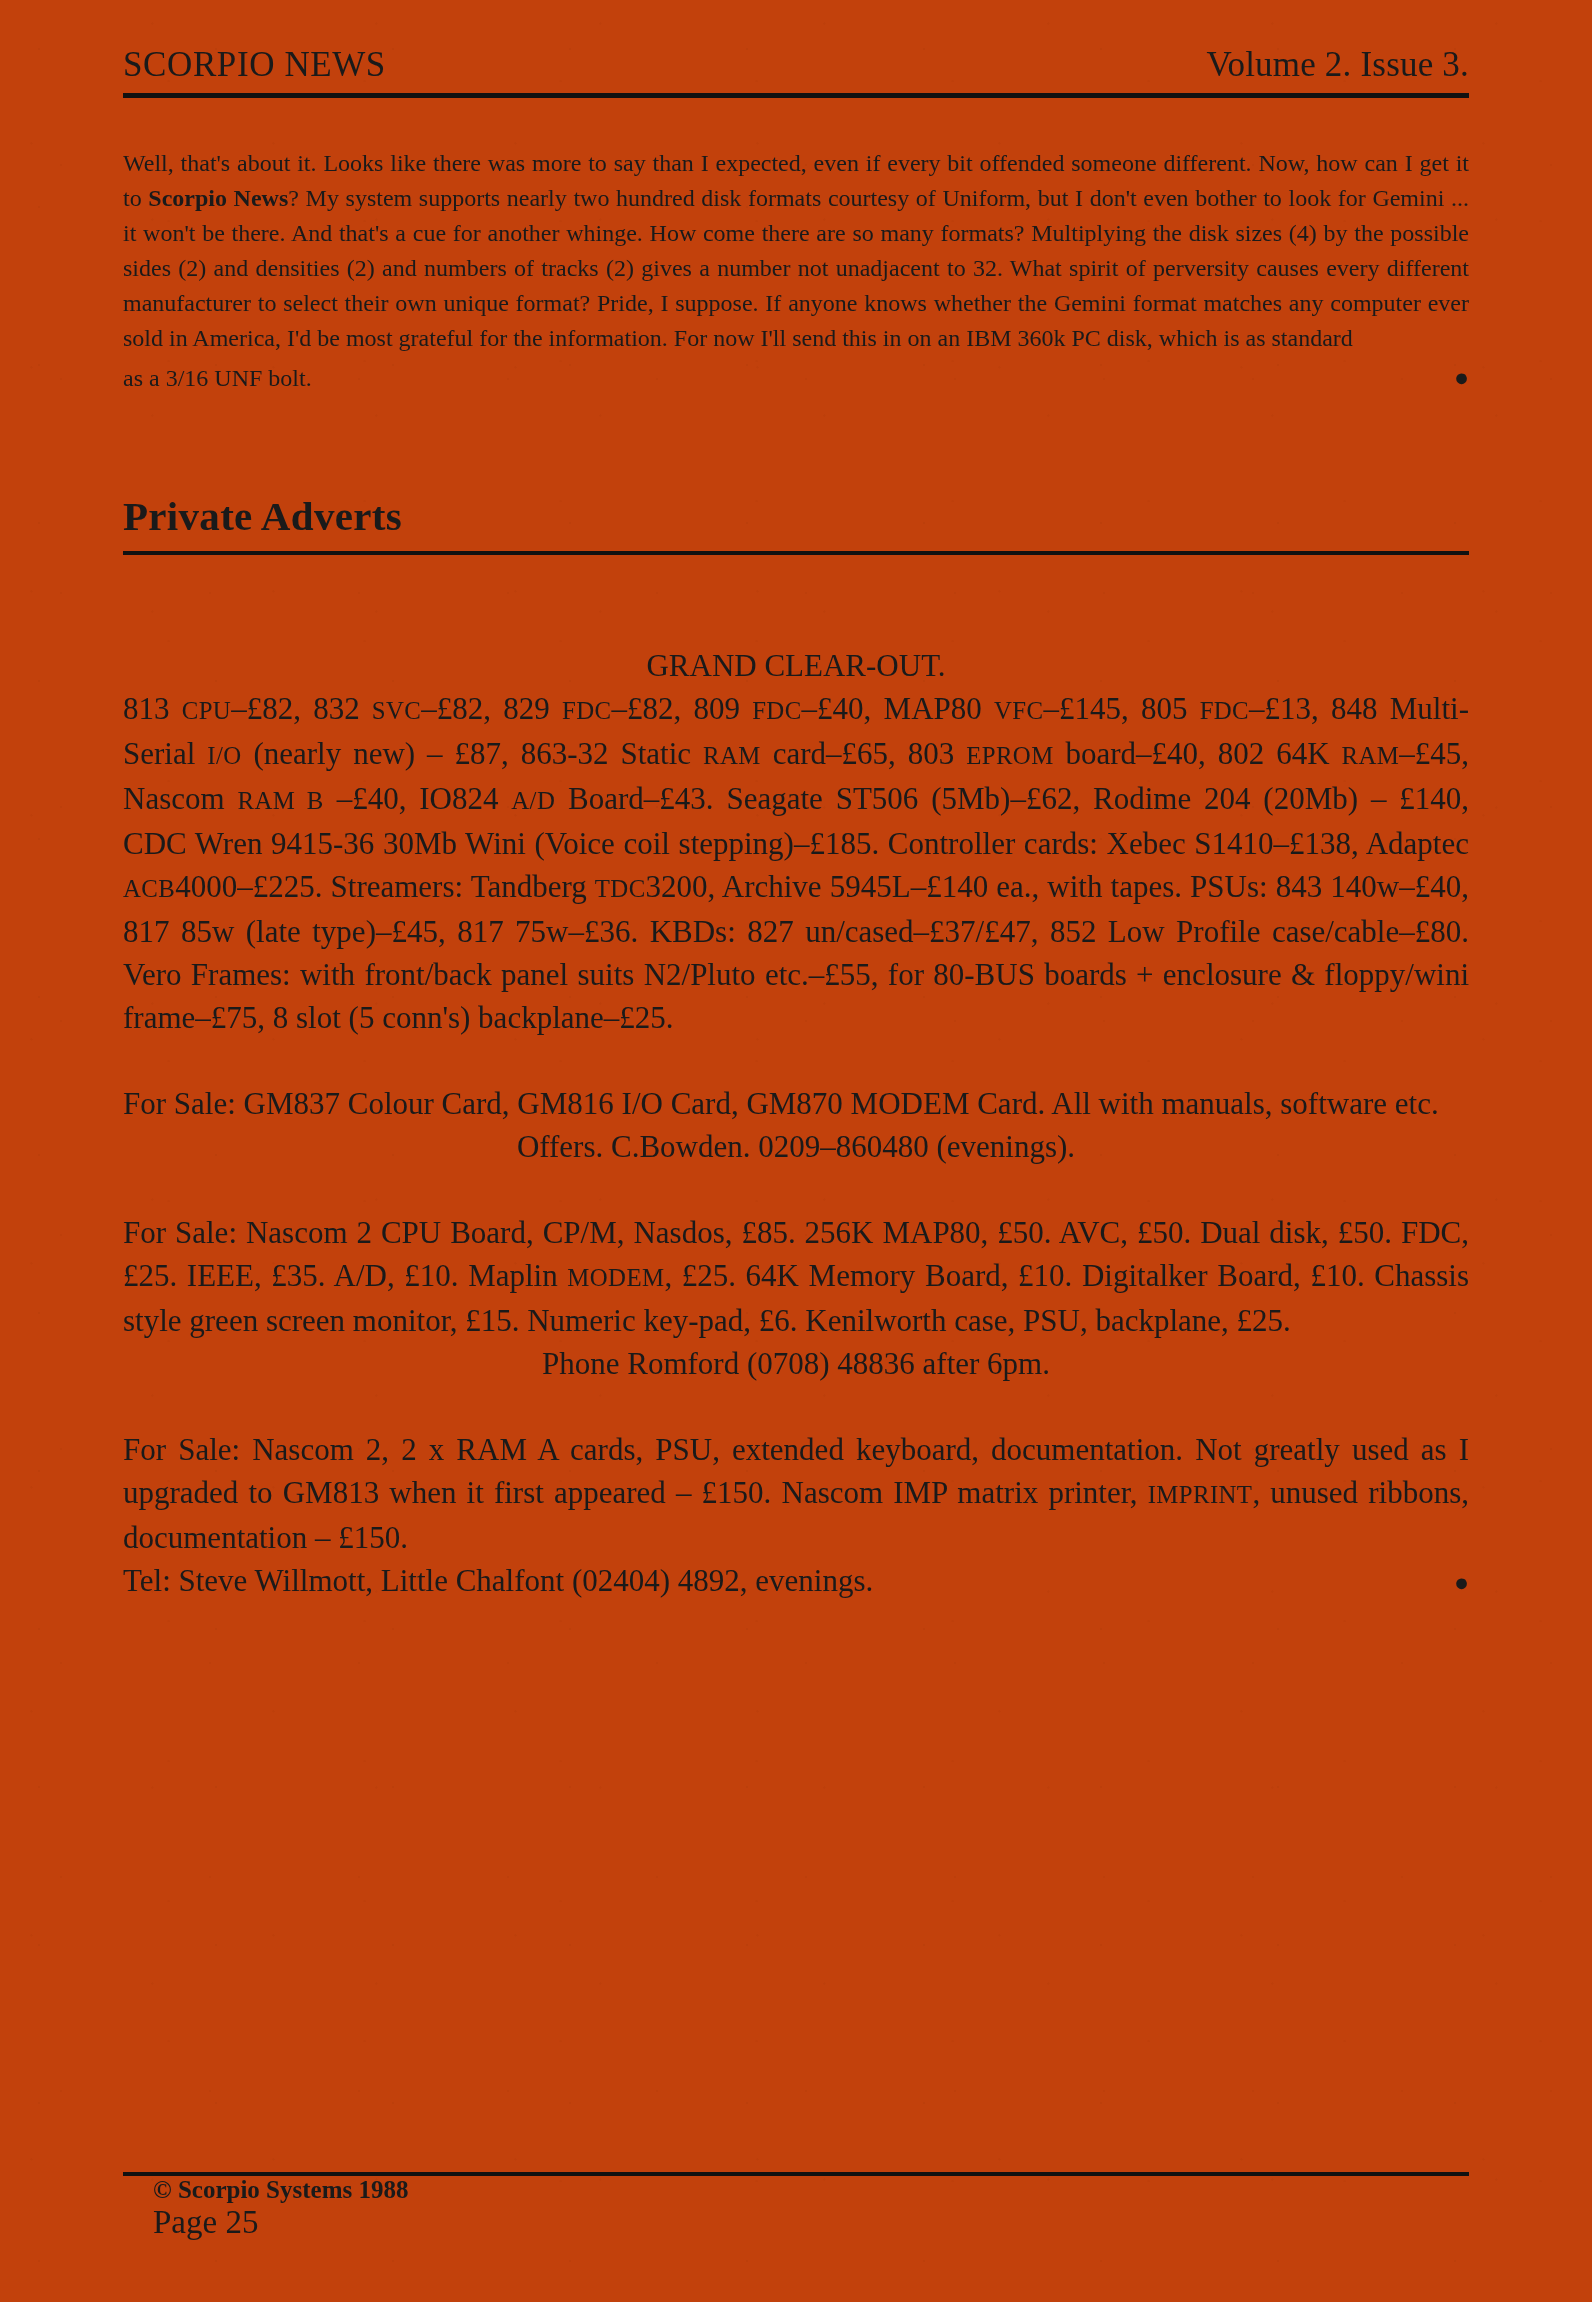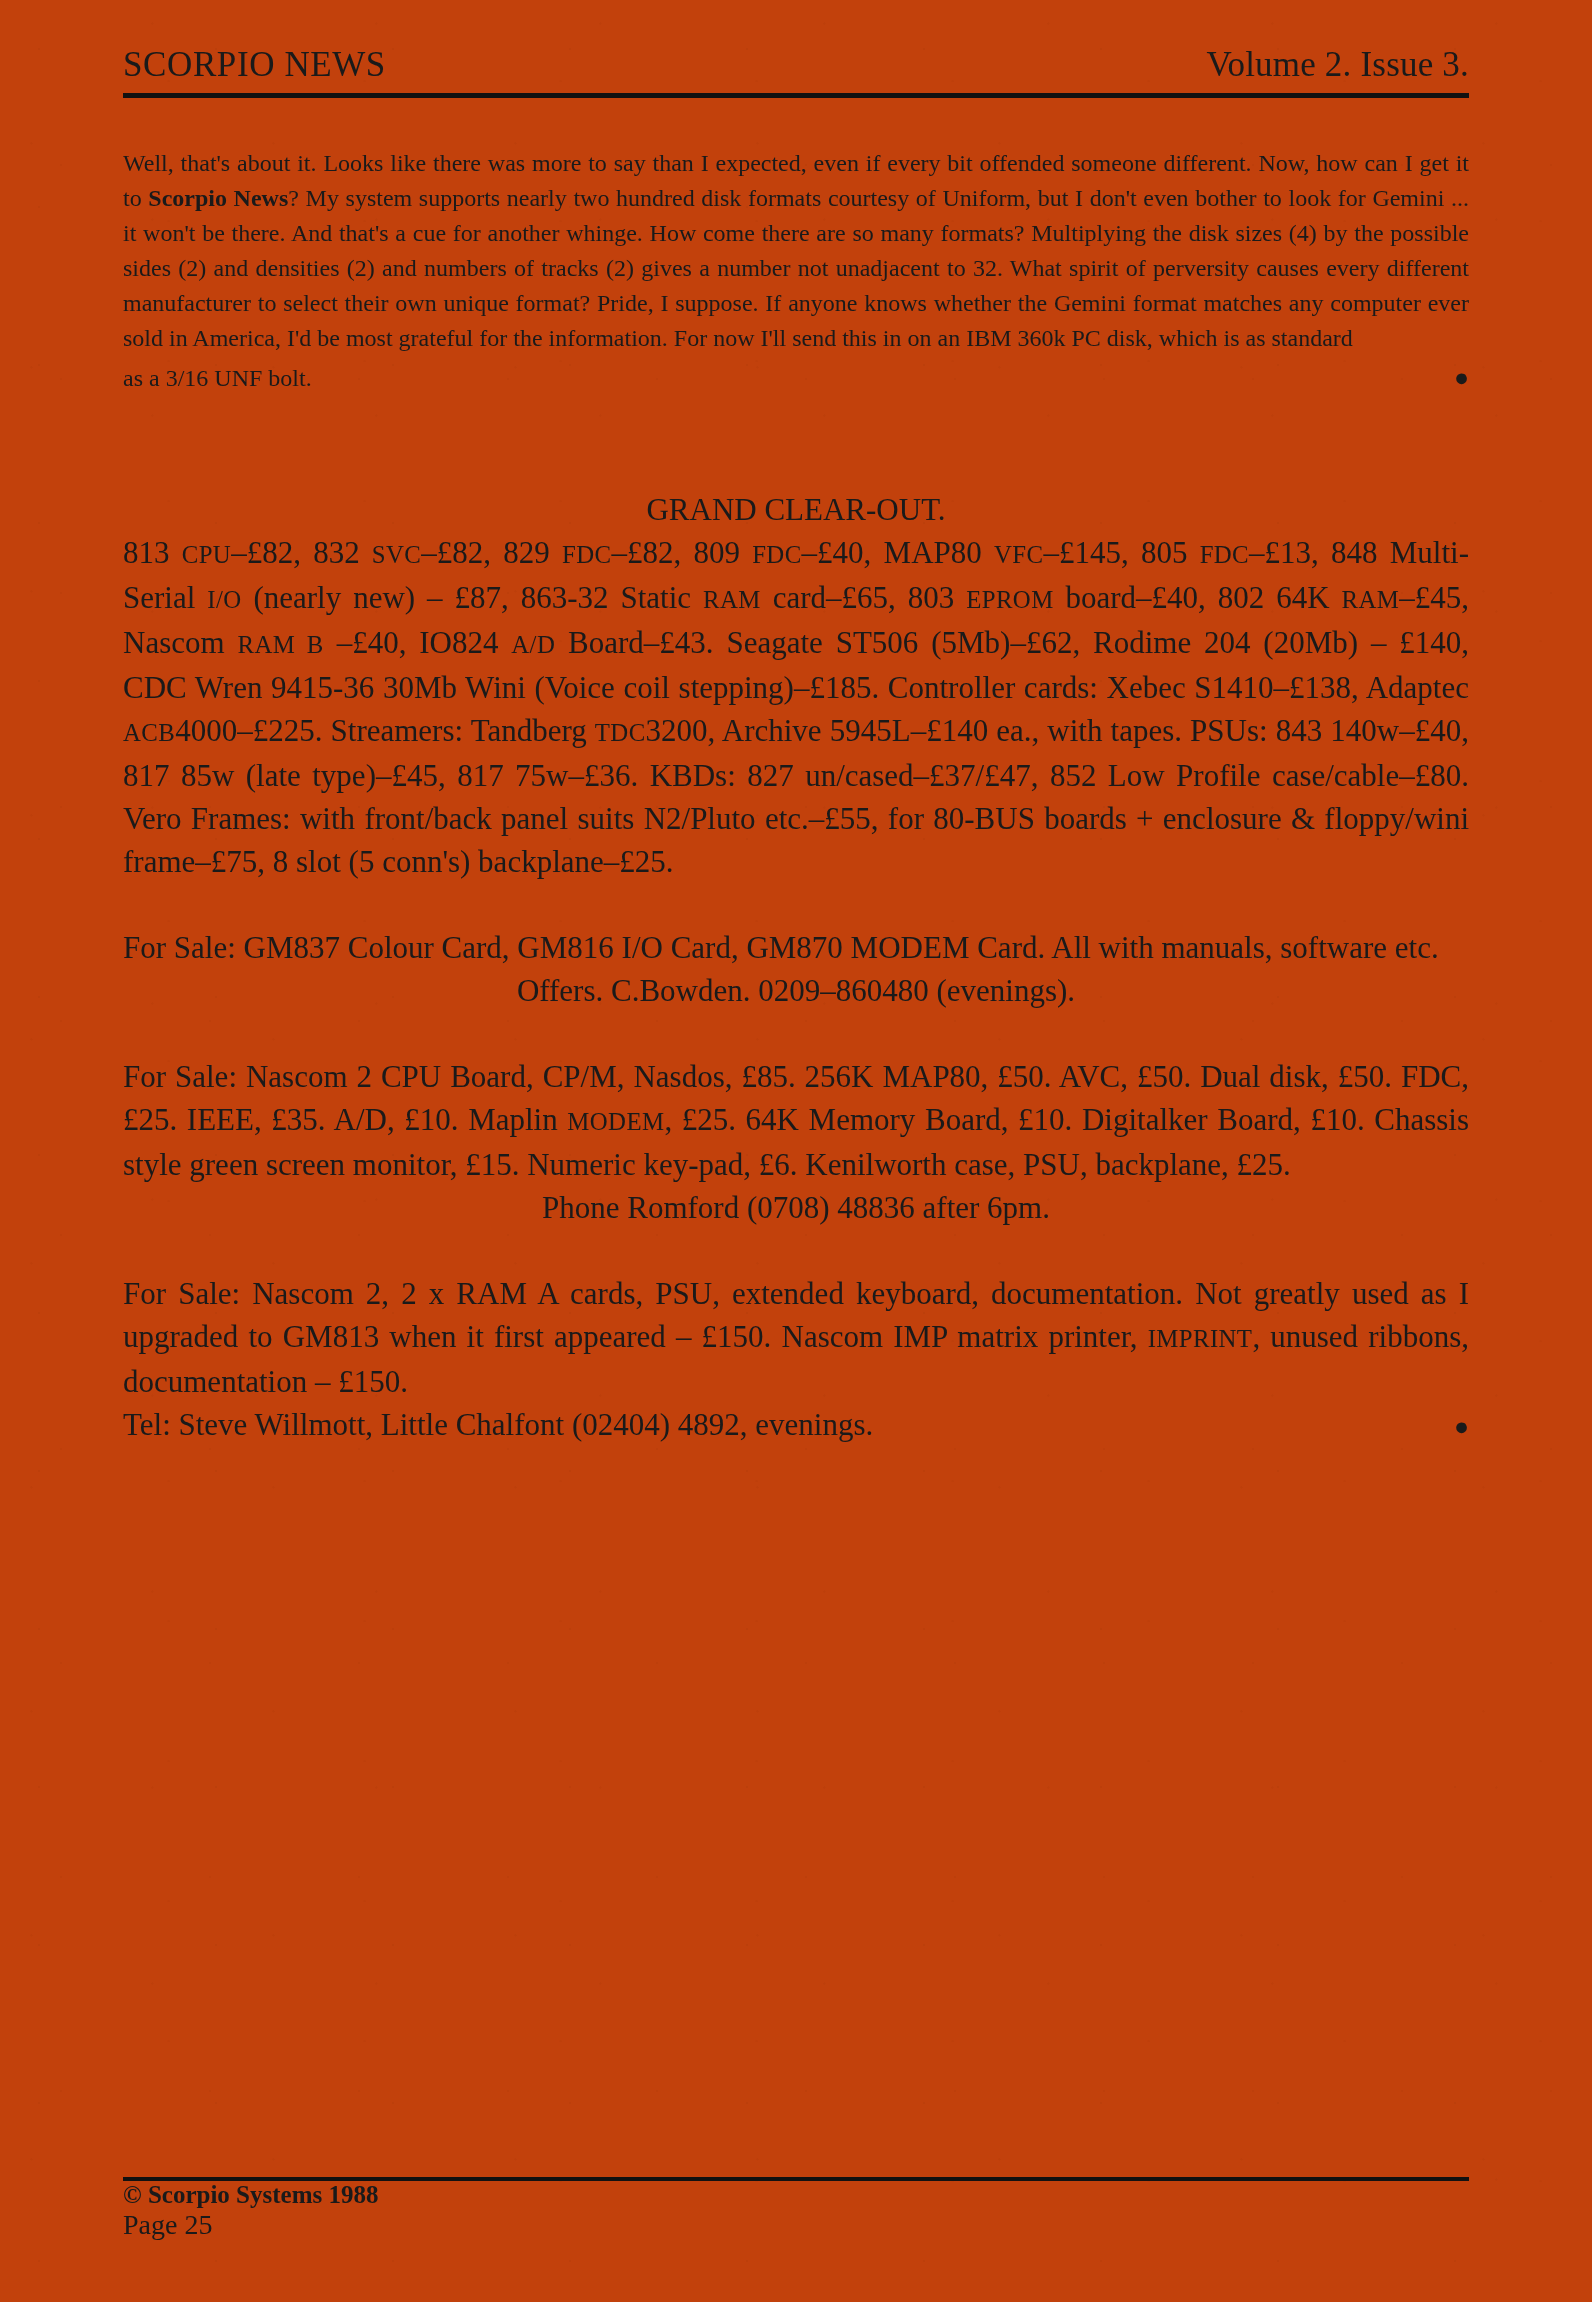--- a/index.html
+++ b/index.html
@@ -131,22 +131,23 @@
     display: flex;
     justify-content: space-between;
     align-items: baseline;
     flex-direction: column;
   }
   .footer-left {
     font-size: 25px;
     font-weight: 700;
   }
   .footer-right {
-    font-size: 28px;
+    font-size: 33px;
     font-weight: 400;
+    margin-left: 30px;
   }
 </style>
 </head>
 <body>
 
 <div class="page">
   <div class="paper-texture"></div>
 
   <div class="content">
 
@@ -157,20 +158,24 @@
     <div class="rule-heavy"></div>
 
     <div class="intro">
       <p class="body-para"><span>Well, that's about it. Looks like there was more to say than I expected, even if every bit offended someone different. Now, how can I get it to </span><b>Scorpio News</b><span>? My system supports nearly two hundred disk formats courtesy of Uniform, but I don't even bother to look for Gemini ... it won't be there. And that's a cue for another whinge. How come there are so many formats? Multiplying the disk sizes (4) by the possible sides (2) and densities (2) and numbers of tracks (2) gives a number not unadjacent to 32. What spirit of perversity causes every different manufacturer to select their own unique format? Pride, I suppose. If anyone knows whether the Gemini format matches any computer ever sold in America, I'd be most grateful for the information. For now I'll send this in on an IBM 360k PC disk, which is as standard</span></p>
       <div class="bulletline">
         <span class="body-para">as a 3/16 UNF bolt.</span>
         <span class="endmark">●</span>
       </div>
     </div>
 
+    <div class="section-head">
+      <h2>Private Adverts</h2>
+      <div class="rule-medium"></div>
+    </div>
 
     <div class="adverts">
 
       <div class="advert">
         <p class="left">GRAND CLEAR-OUT.</p>
         <p><span>813 </span><span class="sc">CPU</span><span>–£82, 832 </span><span class="sc">SVC</span><span>–£82, 829 </span><span class="sc">FDC</span><span>–£82, 809 </span><span class="sc">FDC</span><span>–£40, MAP80 </span><span class="sc">VFC</span><span>–£145, 805 </span><span class="sc">FDC</span><span>–£13, 848 Multi-Serial </span><span class="sc">I/O</span><span> (nearly new) – £87, 863-32 Static </span><span class="sc">RAM</span><span> card–£65, 803 </span><span class="sc">EPROM</span><span> board–£40, 802 64K </span><span class="sc">RAM</span><span>–£45, Nascom </span><span class="sc">RAM B</span><span> –£40, IO824 </span><span class="sc">A/D</span><span> Board–£43. Seagate ST506 (5Mb)–£62, Rodime 204 (20Mb) – £140, CDC Wren 9415-36 30Mb Wini (Voice coil stepping)–£185. Controller cards: Xebec S1410–£138, Adaptec </span><span class="sc">ACB</span><span>4000–£225. Streamers: Tandberg </span><span class="sc">TDC</span><span>3200, Archive 5945L–£140 ea., with tapes. PSUs: 843 140w–£40, 817 85w (late type)–£45, 817 75w–£36. KBDs: 827 un/cased–£37/£47, 852 Low Profile case/cable–£80. Vero Frames: with front/back panel suits N2/Pluto etc.–£55, for 80-BUS boards + enclosure &amp; floppy/wini frame–£75, 8 slot (5 conn's) backplane–£25.</span></p>
       </div>
 
       <div class="advert">
         <p>For Sale: GM837 Colour Card, GM816 I/O Card, GM870 MODEM Card. All with manuals, software etc.</p>

